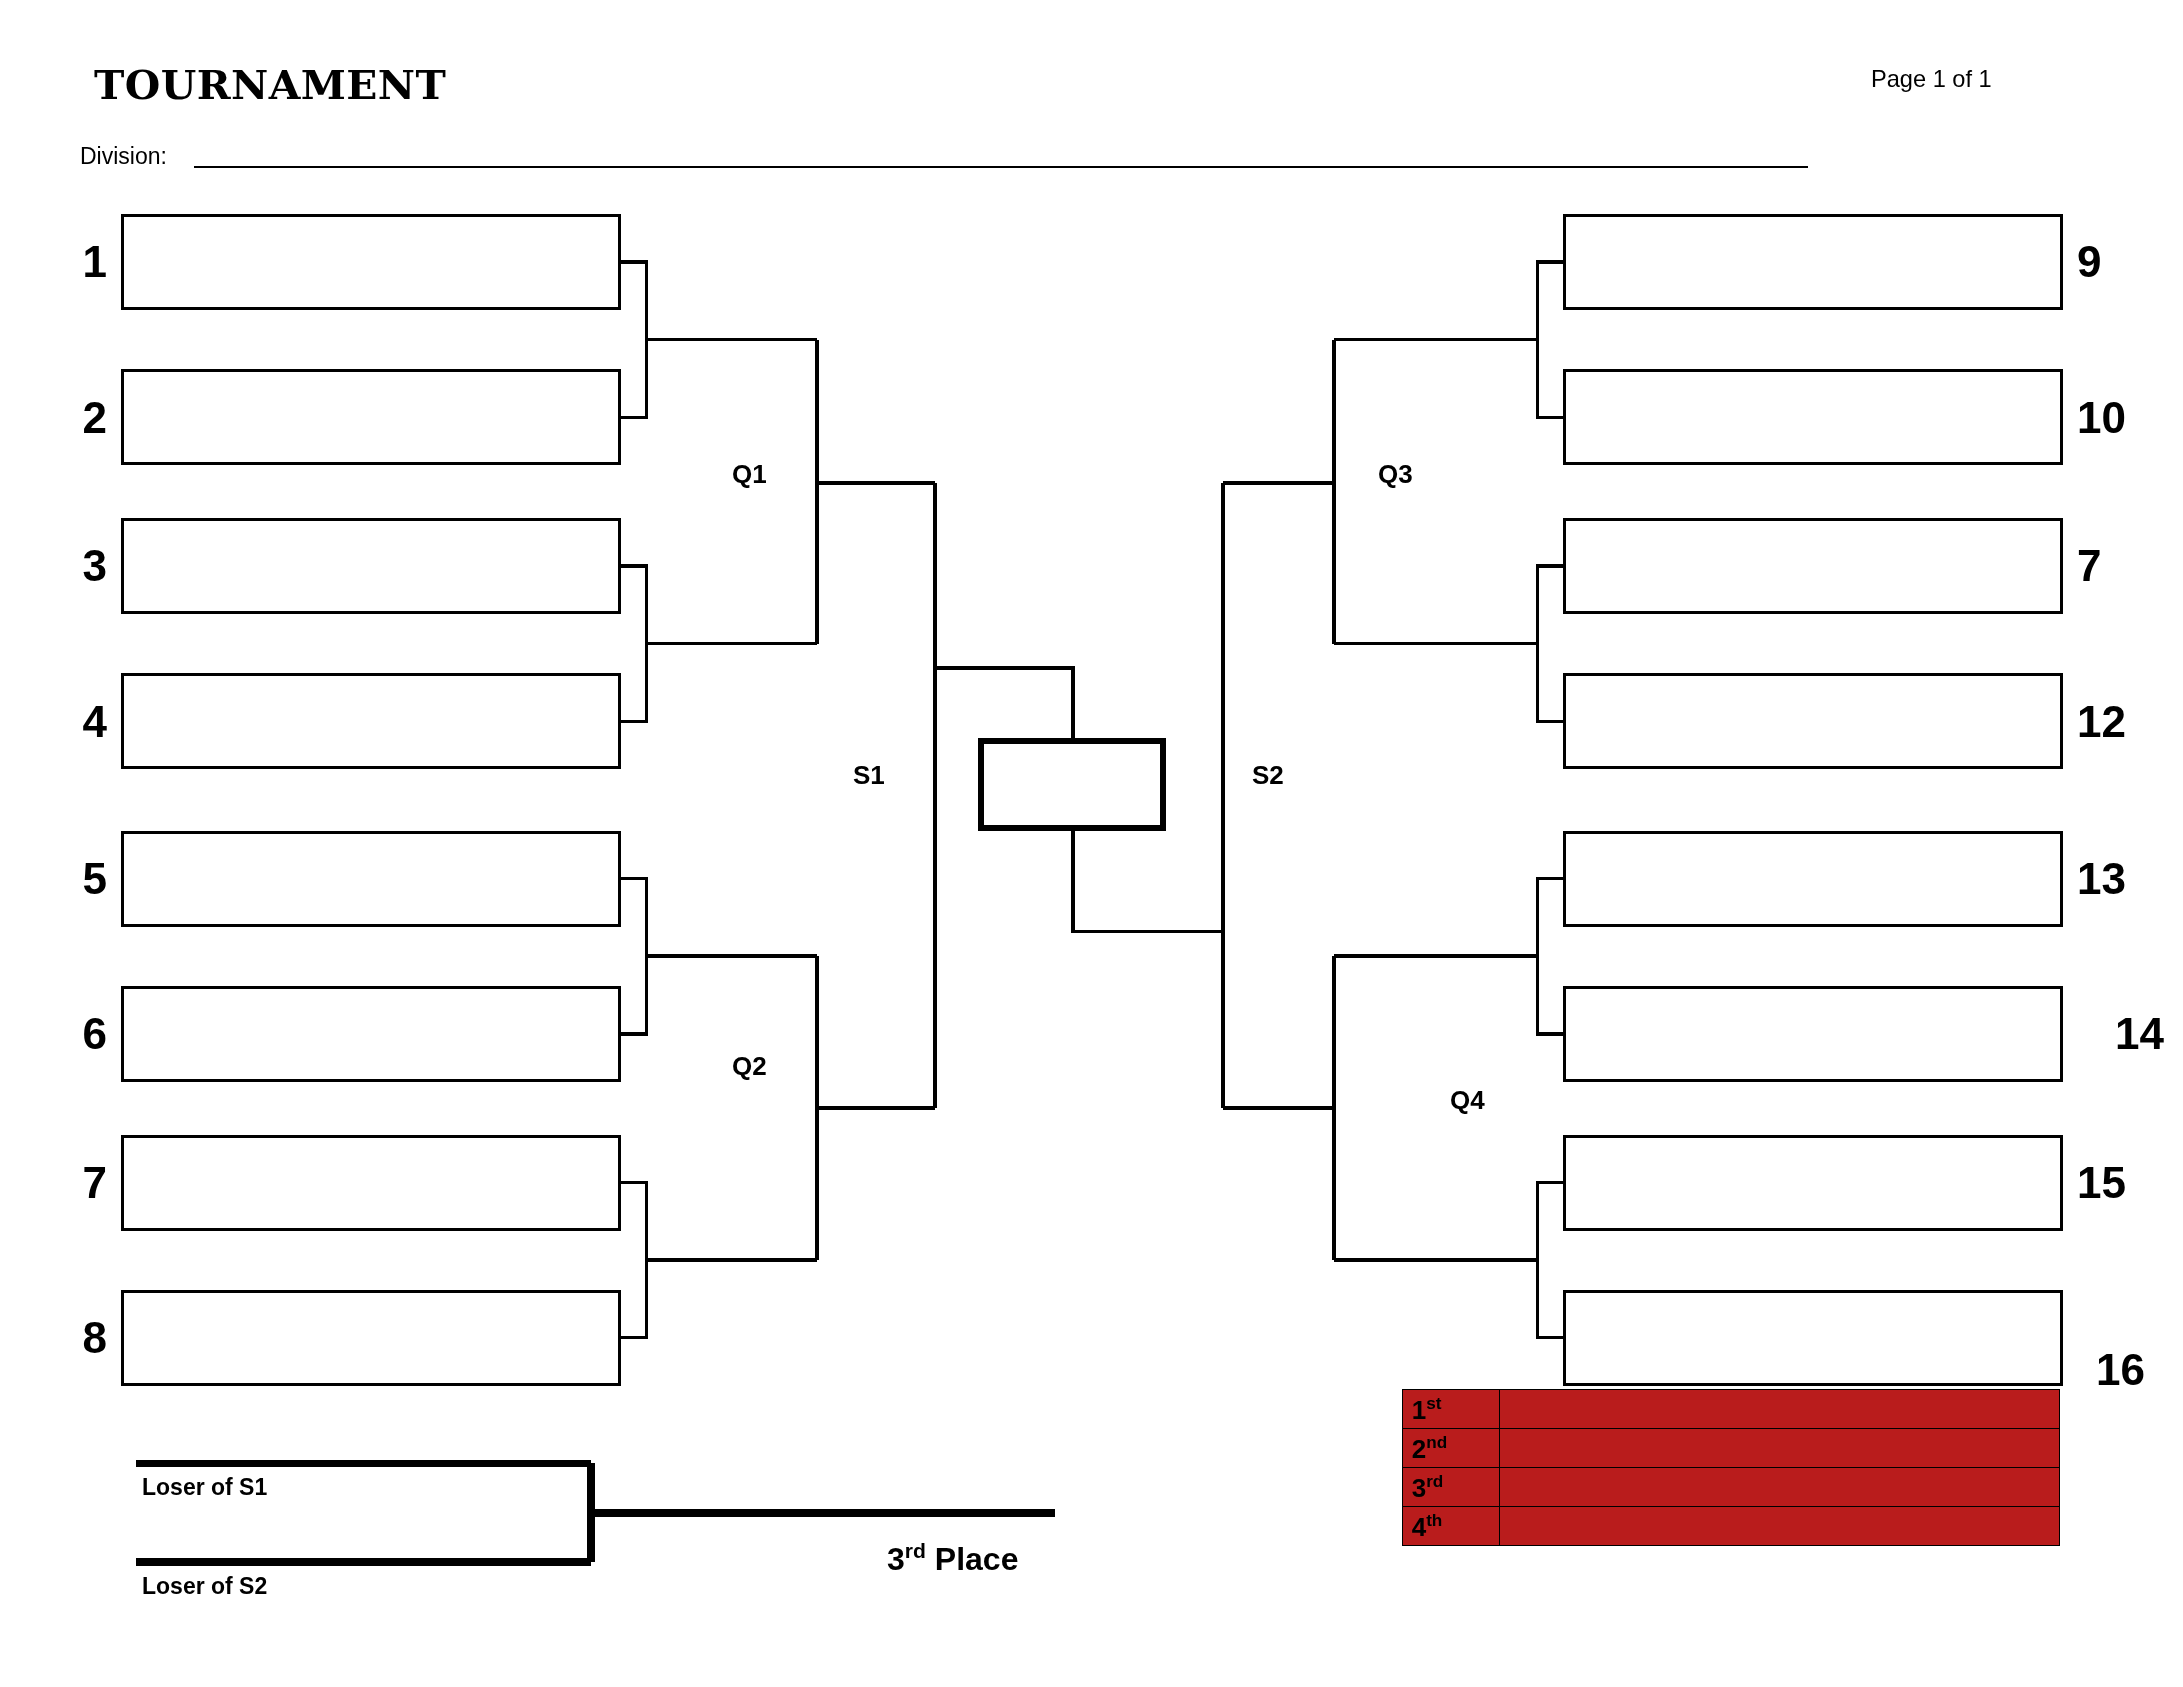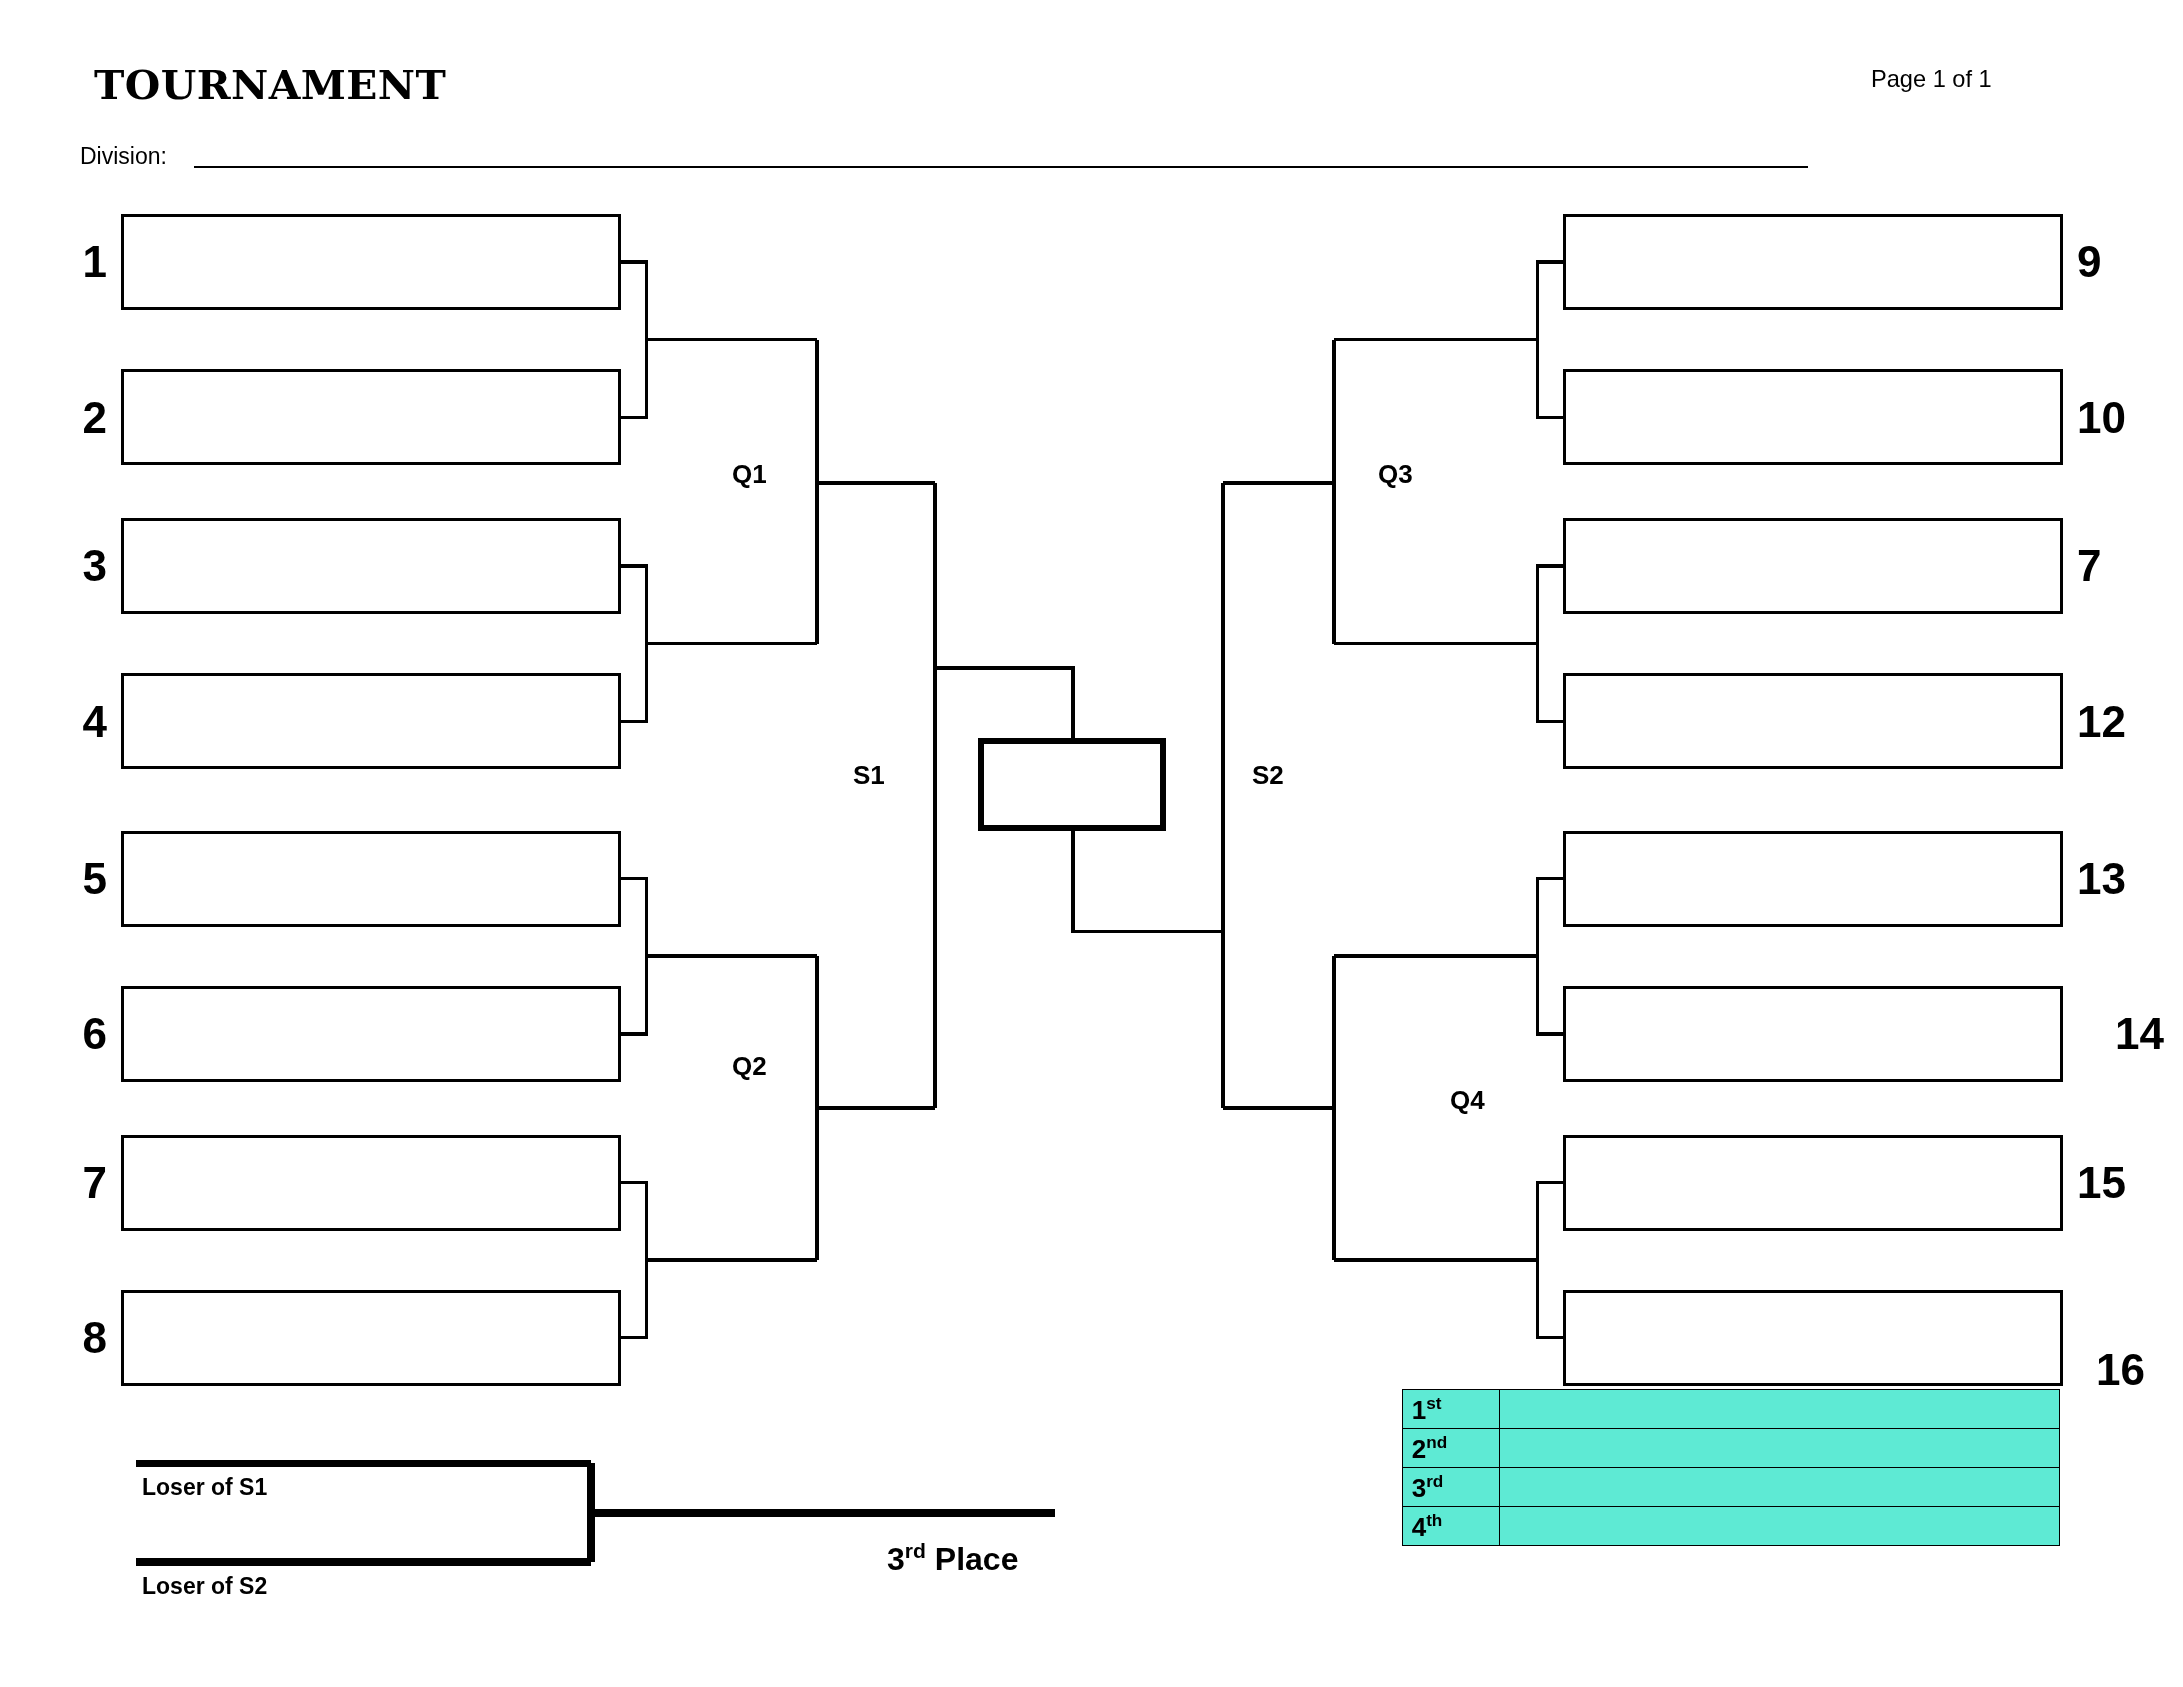--- a/index.html
+++ b/index.html
@@ -112,21 +112,21 @@
     vertical-align: super;
   }
 
   
   .place-table {
     left: 1402px;
     top: 1389px;
     width: 646px;
     border-collapse: collapse;
     table-layout: fixed;
-    background: #5eead4;
+    background: #b91c1c;
   }
   .place-table td {
     border: 1.7px solid #000;
     height: 38px;
     padding: 0;
   }
   .place-table .rank-cell {
     width: 87px;
     font-weight: 700;
     font-size: 26px;

